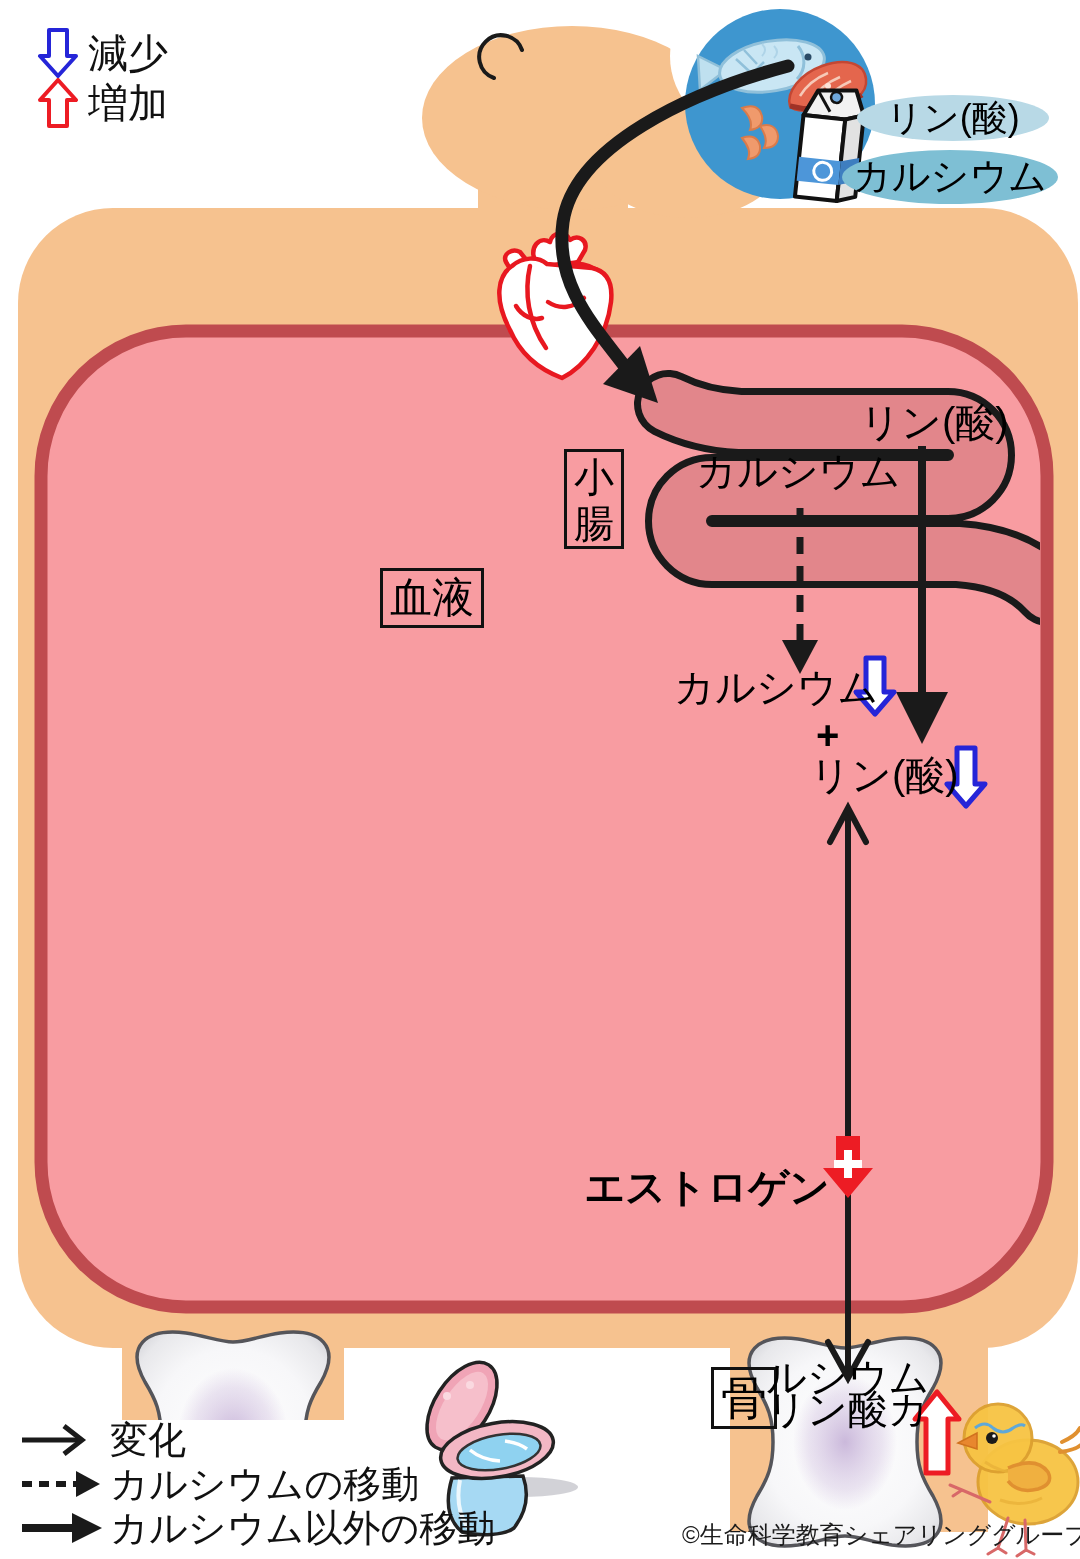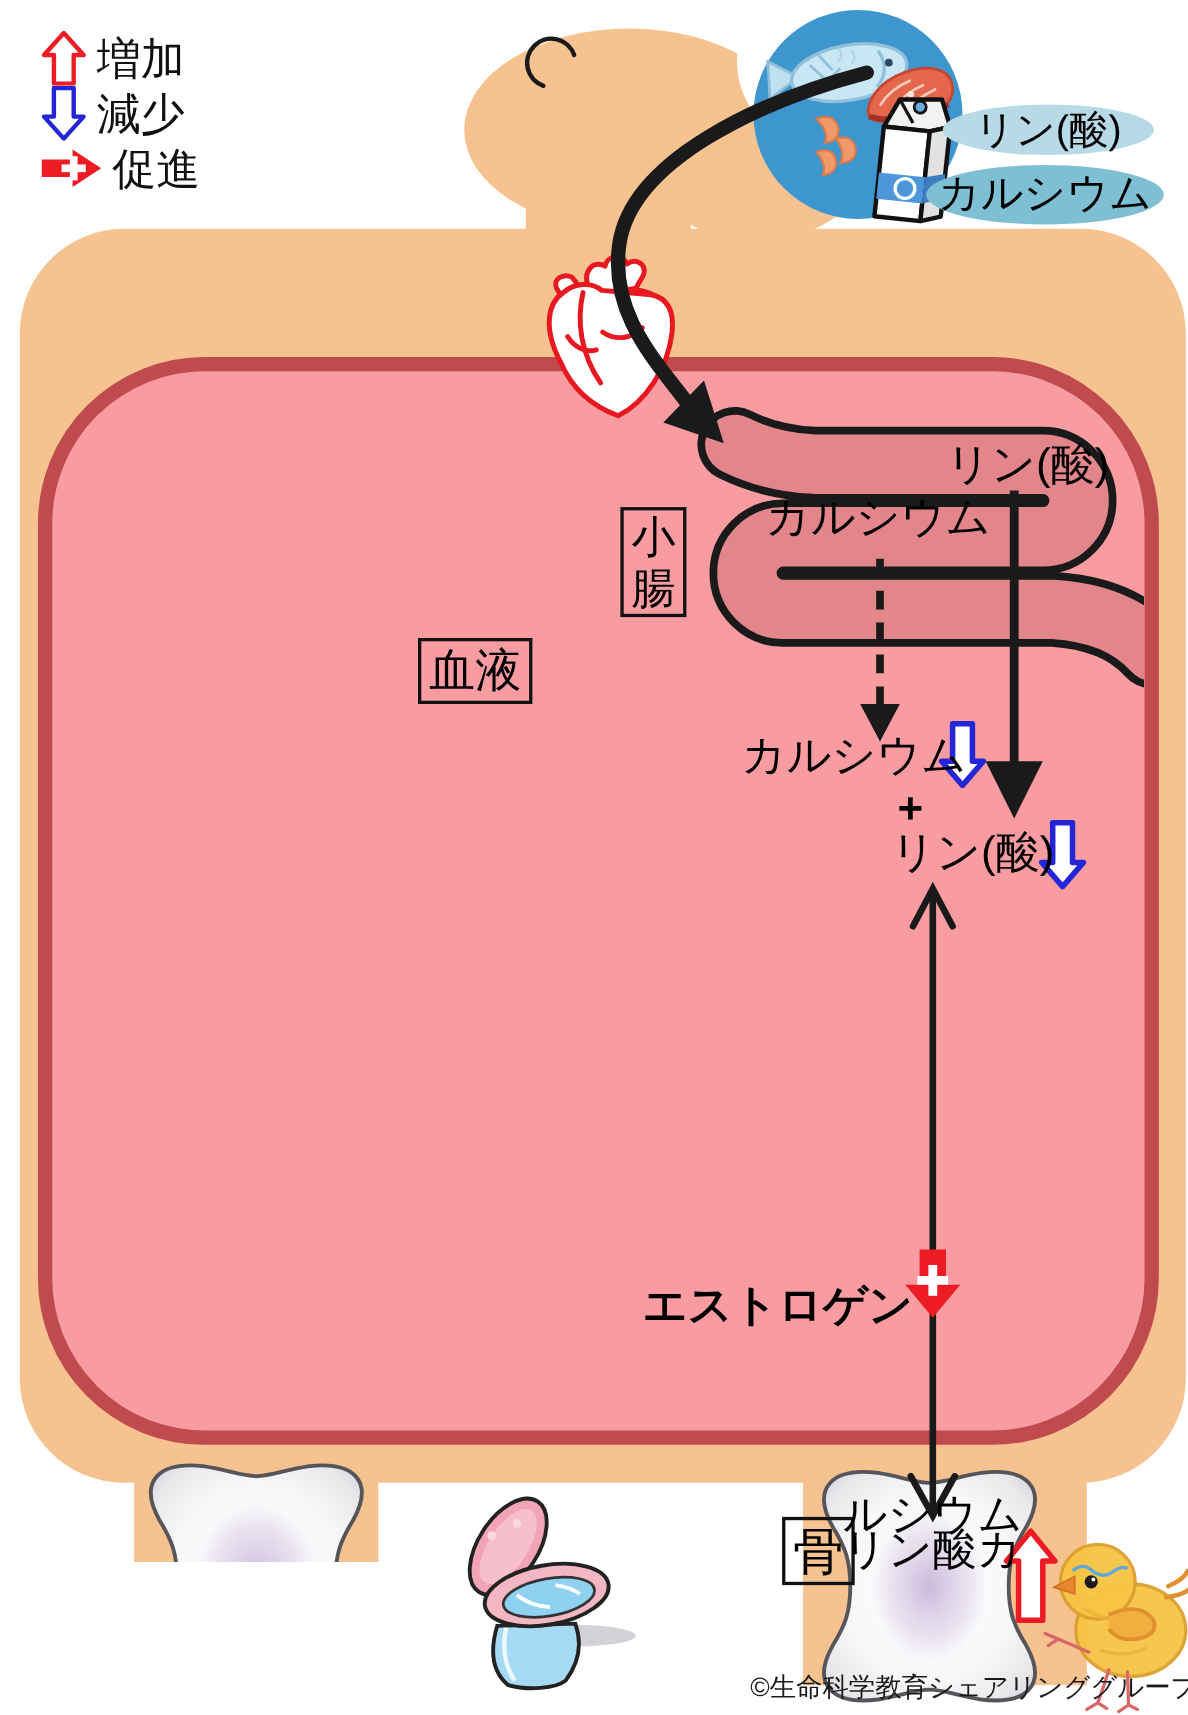--- a/index.html
+++ b/index.html
@@ -11,21 +11,21 @@
   
   .f-skin{fill:var(--skin,#F6C28F);}
   .f-blood{fill:var(--blood,#F89CA1);}
   .s-bborder{stroke:var(--blood_border,#BF4B4F);}
   .s-gutin{stroke:var(--intestine,#E2868B);}
   .f-red{fill:var(--arrow_red,#ED1C24);}
   .s-red{stroke:var(--arrow_red,#ED1C24);}
   .s-blue{stroke:var(--arrow_blue,#2525D8);}
   
   .lbl{position:absolute;white-space:nowrap;color:#000000;line-height:1.05;}
-  .box{border:3px solid #111;display:flex;align-items:center;justify-content:center;box-sizing:border-box;margin-top:12px;}
+  .box{border:3px solid #111;display:flex;align-items:center;justify-content:center;box-sizing:border-box;}
   .pill{border-radius:50%;display:flex;align-items:center;justify-content:center;}
   .pill-light{background:var(--ellipse_light,#B8D9E6);}
   .pill-teal{background:var(--ellipse_teal,#7EBFD4);}
   .food-p{left:857px;top:95px;width:192px;height:46px;font-size:36px;}
   .food-c{left:842px;top:150px;width:216px;height:54px;font-size:38px;}
   .gut-p{left:860px;top:401px;font-size:40px;}
   .gut-c{left:696px;top:450px;font-size:40px;}
   .organ-si{left:564px;top:449px;width:60px;height:100px;font-size:40px;background:var(--blood,#F89CA1);
             text-align:center;word-break:break-all;white-space:normal;line-height:1.15;padding-top:2px;}
   .organ-bl{left:380px;top:568px;width:104px;height:60px;font-size:42px;background:transparent;}
@@ -226,36 +226,51 @@
 
 <div class="lbl estro">エストロゲン</div>
 
 <div class="lbl box organ-bn">骨</div>
 <div class="lbl bone-l1">リン酸カ</div>
 <div class="lbl bone-l2">ルシウム</div>
 
 <div class="legend-top">
   <div class="row">
     <svg class="larrow" width="44" height="50" viewBox="0 0 44 50">
+      <polygon class="s-blue" points="22,48 4,28 13,28 13,2 31,2 31,28 40,28" fill="#FFFFFF" stroke-width="4" stroke-linejoin="round"></polygon>
+    </svg>
+    <span>減少</span>
+  </div>
+  <div class="row">
+    <svg class="larrow" width="44" height="50" viewBox="0 0 44 50">
       <polygon class="s-red" points="22,2 40,22 31,22 31,48 13,48 13,22 4,22" fill="#FFFFFF" stroke-width="4" stroke-linejoin="round"></polygon>
     </svg>
     <span>増加</span>
   </div>
-  <div class="row">
-    <svg class="larrow" width="44" height="50" viewBox="0 0 44 50">
-      <polygon class="s-blue" points="22,48 4,28 13,28 13,2 31,2 31,28 40,28" fill="#FFFFFF" stroke-width="4" stroke-linejoin="round"></polygon>
-    </svg>
-    <span>減少</span>
-  </div>
-  <div class="row">
-    <svg class="larrow" width="58" height="40" viewBox="0 0 58 40">
-      <polygon class="f-red" points="2,12 30,12 30,3 56,20 30,37 30,28 2,28"></polygon>
-      <rect x="20" y="16.5" width="22" height="7" fill="#FFFFFF"></rect>
-      <rect x="27.5" y="9" width="7" height="22" fill="#FFFFFF"></rect>
-    </svg>
-    <span>促進</span>
-  </div>
 </div>
 
+<div class="legend-bot">
+  <div class="row">
+    <svg class="larrow" width="84" height="36" viewBox="0 0 84 36">
+      <line x1="2" y1="18" x2="58" y2="18" stroke="#1A1A1A" stroke-width="5"></line>
+      <polyline points="44,4 62,18 44,32" fill="none" stroke="#1A1A1A" stroke-width="5"></polyline>
+    </svg>
+    <span>変化</span>
+  </div>
+  <div class="row">
+    <svg class="larrow" width="84" height="36" viewBox="0 0 84 36">
+      <line x1="2" y1="18" x2="56" y2="18" stroke="#1A1A1A" stroke-width="6" stroke-dasharray="10 7"></line>
+      <polygon points="56,5 80,18 56,31" fill="#1A1A1A"></polygon>
+    </svg>
+    <span>カルシウムの移動</span>
+  </div>
+  <div class="row">
+    <svg class="larrow" width="84" height="36" viewBox="0 0 84 36">
+      <line x1="2" y1="18" x2="54" y2="18" stroke="#1A1A1A" stroke-width="8"></line>
+      <polygon points="52,3 82,18 52,33" fill="#1A1A1A"></polygon>
+    </svg>
+    <span>カルシウム以外の移動</span>
+  </div>
+</div>
 
 <div class="lbl copyright">©生命科学教育シェアリンググループ</div>
 
 </div>
 
 </body></html>

